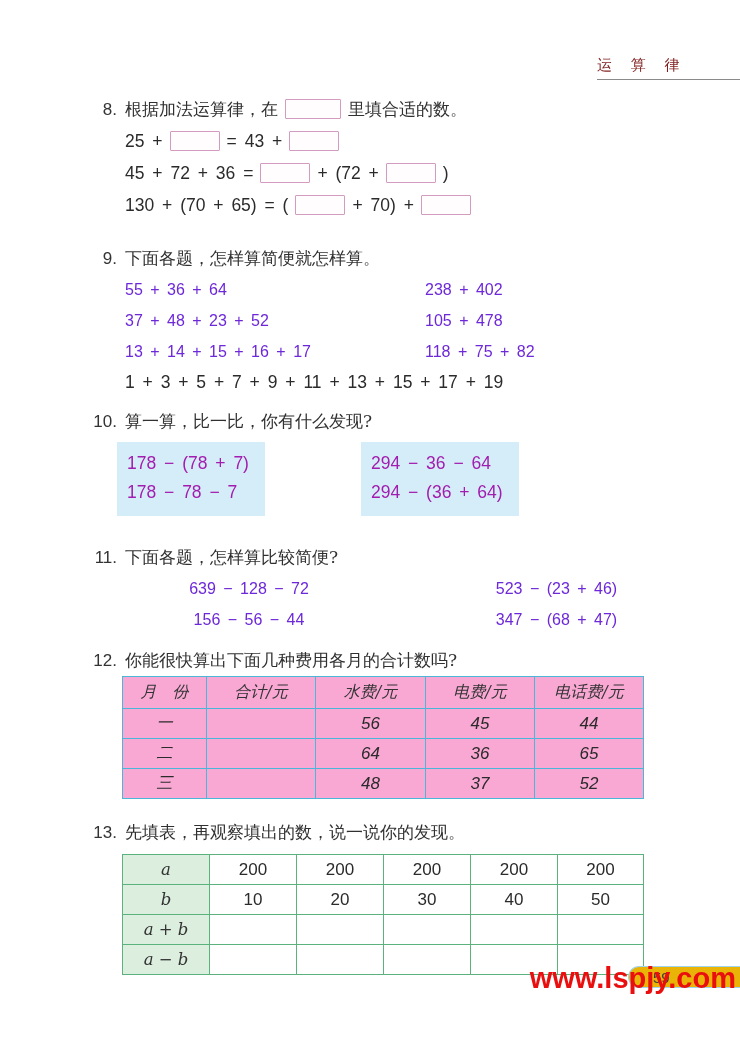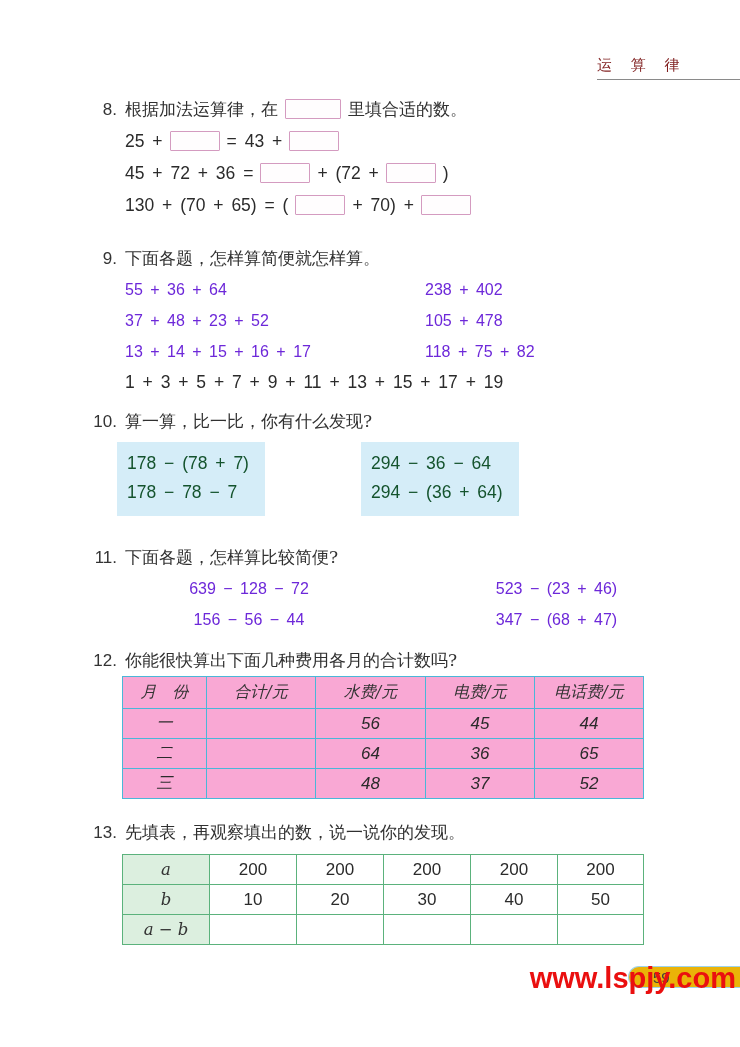--- a/index.html
+++ b/index.html
@@ -34,21 +34,21 @@
   }
   .pbox.wide{width:56px;}
   
   .tworow{display:grid;font-size:16px;line-height:31px;word-spacing:3px;color:#6d28d9;}
   .cols-q9{grid-template-columns:300px 1fr;}
   .cols-q11{grid-template-columns:248px 1fr;text-align:center;}
   
   .hlrow{display:flex;gap:96px;margin-left:-8px;margin-top:5px;}
   .hl{
     background:#d5edf8;padding:7px 16px 9px 10px;
-    font-size:17.5px;line-height:29px;word-spacing:3px;color:#14532d;
+    font-size:17.5px;line-height:29px;word-spacing:3px;color:#a21caf;
   }
   
   table.blue{
     border-collapse:collapse;margin-top:0;margin-left:-3px;
     background:#f9a8d4;table-layout:fixed;width:521px;font-style:italic;
   }
   table.blue th,table.blue td{
     border:1.5px solid #4ab7d8;text-align:center;padding:0;
   }
   table.blue th{
@@ -238,20 +238,28 @@
           </tr>
           <tr>
             <td class="lbl">b</td>
             <td>10</td>
             <td>20</td>
             <td>30</td>
             <td>40</td>
             <td>50</td>
           </tr>
           <tr>
+            <td class="lbl">a + b</td>
+            <td></td>
+            <td></td>
+            <td></td>
+            <td></td>
+            <td></td>
+          </tr>
+          <tr>
             <td class="lbl">a − b</td>
             <td></td>
             <td></td>
             <td></td>
             <td></td>
             <td></td>
           </tr>
         </tbody>
           </table>
       </div>

